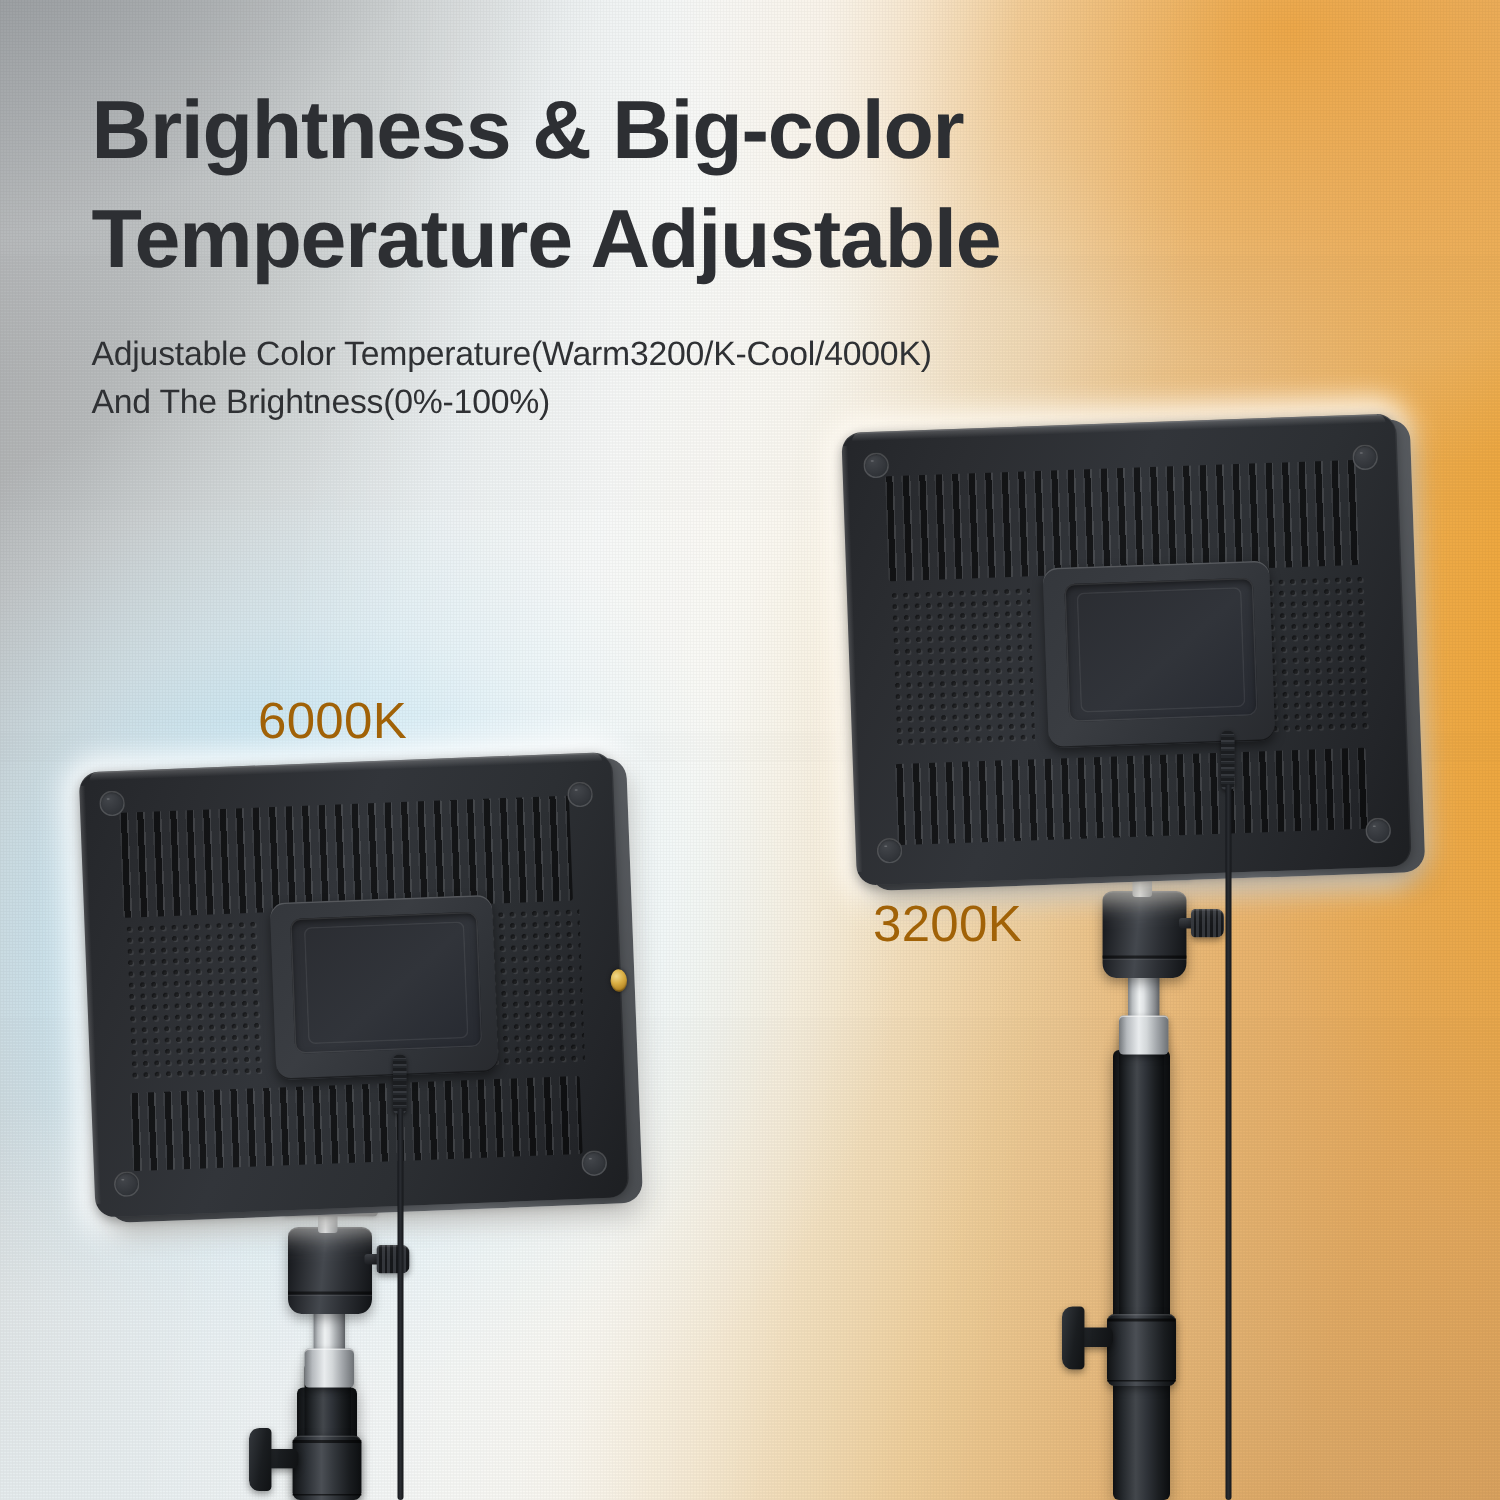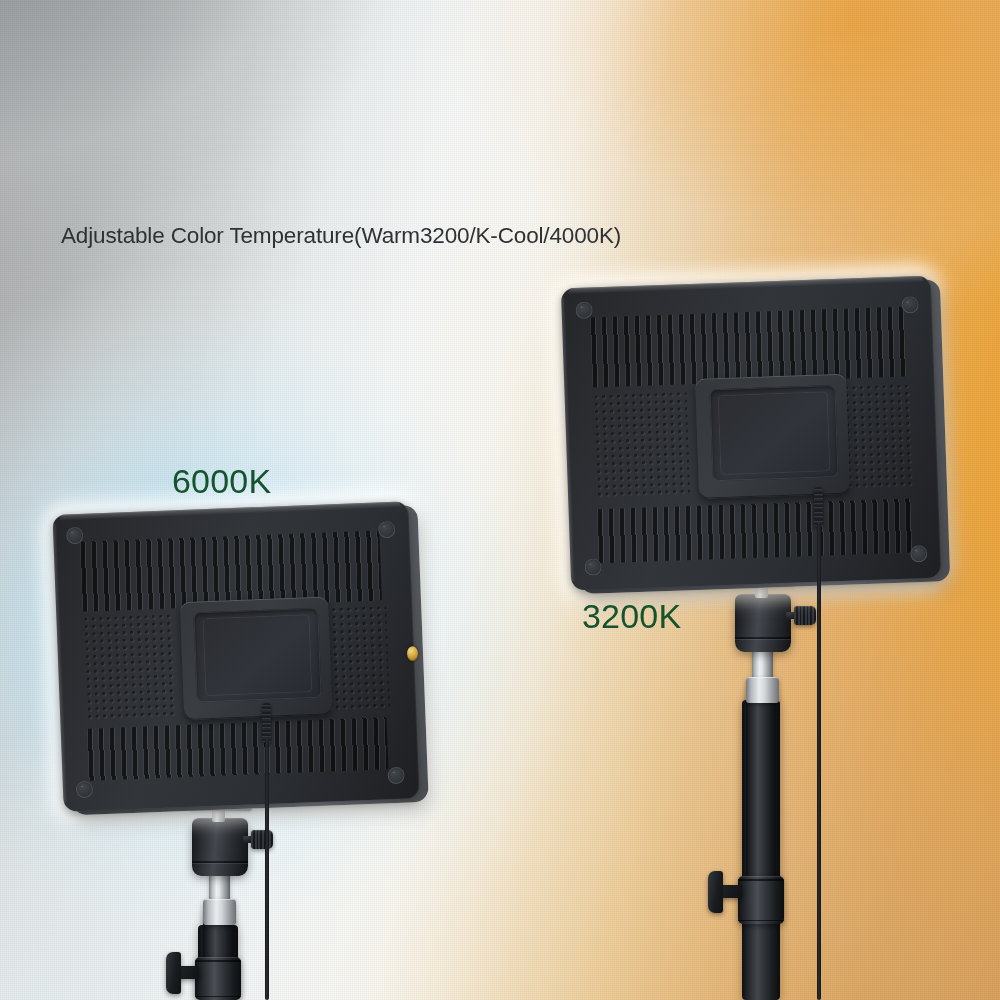--- a/index.html
+++ b/index.html
@@ -125,21 +125,21 @@
     color: #2f3134;
     font-size: 22.5px;
     font-weight: normal;
     line-height: 1.42;
     letter-spacing: -0.15px;
   }
   #subhead .l { display: block; white-space: nowrap; }
 
   .kelvin-label {
     position: absolute;
-    color: #14532d;
+    color: #a16207;
     font-size: 34px;
     font-weight: normal;
     letter-spacing: .2px;
     white-space: nowrap;
   }
   #label-6000k { left: 172px; top: 462px; }
   #label-3200k { left: 582px; top: 597px; }
 
   
   .unit { position: absolute; }
@@ -518,22 +518,27 @@
         <div class="screw" style="right:14px; bottom:15px;"></div>
       </div>
 
       <div class="gold-port" style="right:-4px; top:145px;"></div>
     </div>
 
     <div class="strain" style="left:262px; top:703px; height:40px;"></div>
     <div class="cable" style="left:265px; top:739px; height:261px;"></div>
   </div>
 
+  <div id="headline" class="z">
+    <span class="l">Brightness &amp; Big-color</span>
+    <span class="l">Temperature Adjustable</span>
+  </div>
 
   <div id="subhead" class="z">
     <span class="l">Adjustable Color Temperature(Warm3200/K-Cool/4000K)</span>
+    <span class="l">And The Brightness(0%-100%)</span>
   </div>
 
   <div id="label-6000k" class="kelvin-label z">6000K</div>
 
   <div id="label-3200k" class="kelvin-label z">3200K</div>
 
 </div>
 
 </body></html>

